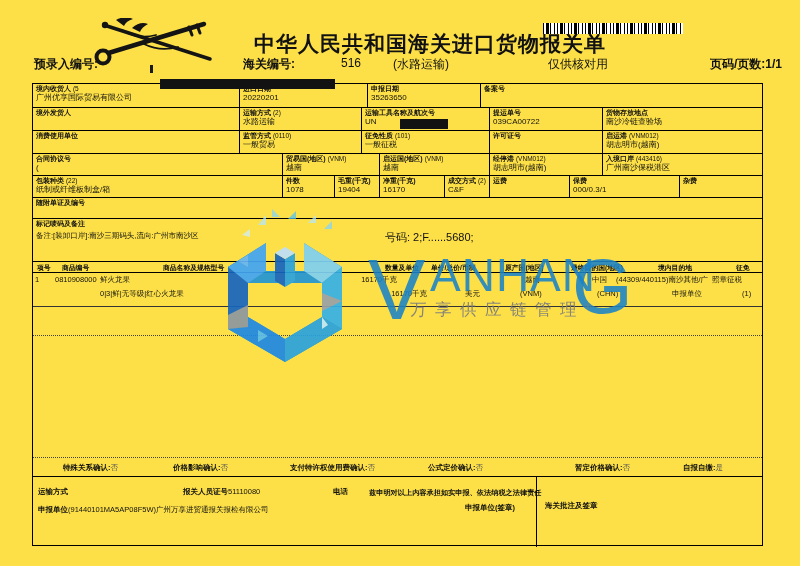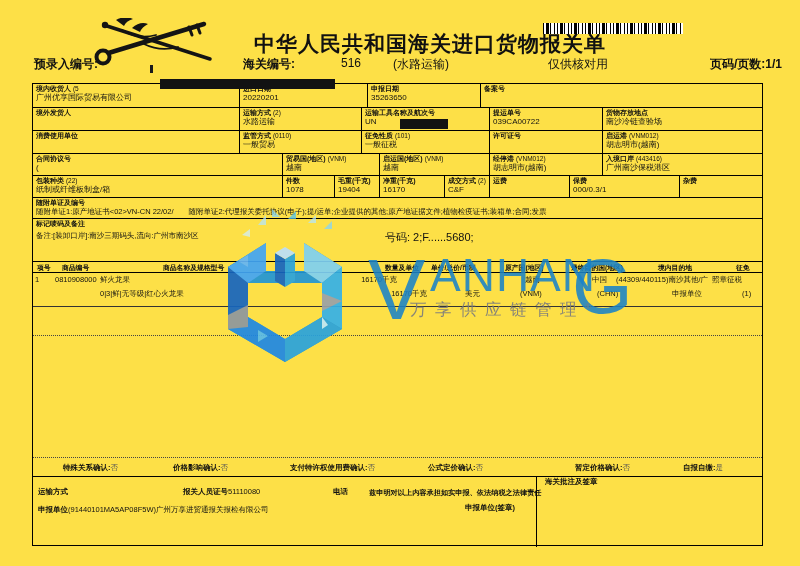--- a/index.html
+++ b/index.html
@@ -202,21 +202,20 @@
       </div>
       <div class="c">
         <div class="lb">杂费</div>
           <div class="vl"></div>
       </div>
     </div>
 
     <div class="r" style="height:21px;">
       <div class="c wide">
         <div class="lb">随附单证及编号</div>
-        <div class="vl" style="font-size:7.5px;">随附单证1:原产地证书&lt;02&gt;VN-CN 22/02/　　随附单证2:代理报关委托协议(电子);提/运单;企业提供的其他;原产地证据文件;植物检疫证书;装箱单;合同;发票</div>
       </div>
     </div>
 
     <div class="r" style="height:43px;">
       <div class="c wide" style="position:relative;">
         <div class="lb">标记唛码及备注</div>
         <div style="position:absolute;left:3px;top:12px;font-size:7.5px;white-space:nowrap;">备注:[装卸口岸]:南沙三期码头,流向:广州市南沙区</div>
         <div style="position:absolute;left:352px;top:12px;font-size:11px;white-space:nowrap;">号码: 2;F......5680;</div>
       </div>
     </div>
@@ -266,21 +265,21 @@
     <div class="bottom" style="height:70px;">
       <div class="bcell" style="width:504px;border-right:1px solid #000;">
         <span class="lb" style="left:5px;top:10px;font-size:7.5px;">运输方式</span>
         <span style="left:150px;top:10px;font-size:7.5px;"><b>报关人员证号</b><span>51110080</span></span>
         <span class="lb" style="left:300px;top:10px;font-size:7.5px;">电话</span>
         <span class="lb" style="left:336px;top:11px;font-size:7.2px;">兹申明对以上内容承担如实申报、依法纳税之法律责任</span>
         <span class="lb" style="left:432px;top:26px;font-size:7.5px;">申报单位(签章)</span>
         <span style="left:5px;top:28px;font-size:7.5px;"><b>申报单位</b> <span>(91440101MA5AP08F5W)广州万享进贸通报关报检有限公司</span></span>
       </div>
       <div class="bcell" style="flex:1;">
-        <span class="lb" style="left:8px;top:0;font-size:7.5px;text-align:center;">海关批注及签章</span>
+        <span class="lb" style="left:8px;top:24px;font-size:7.5px;text-align:center;">海关批注及签章</span>
       </div>
     </div>
   </div>
 
   <div class="redact" style="left:160px;top:79px;width:175px;height:10px;"></div>
   <div class="redact" style="left:400px;top:119px;width:48px;height:10px;"></div>
 
   <div class="wm">
     <svg class="wm-logo" viewBox="0 0 114 157">
 

